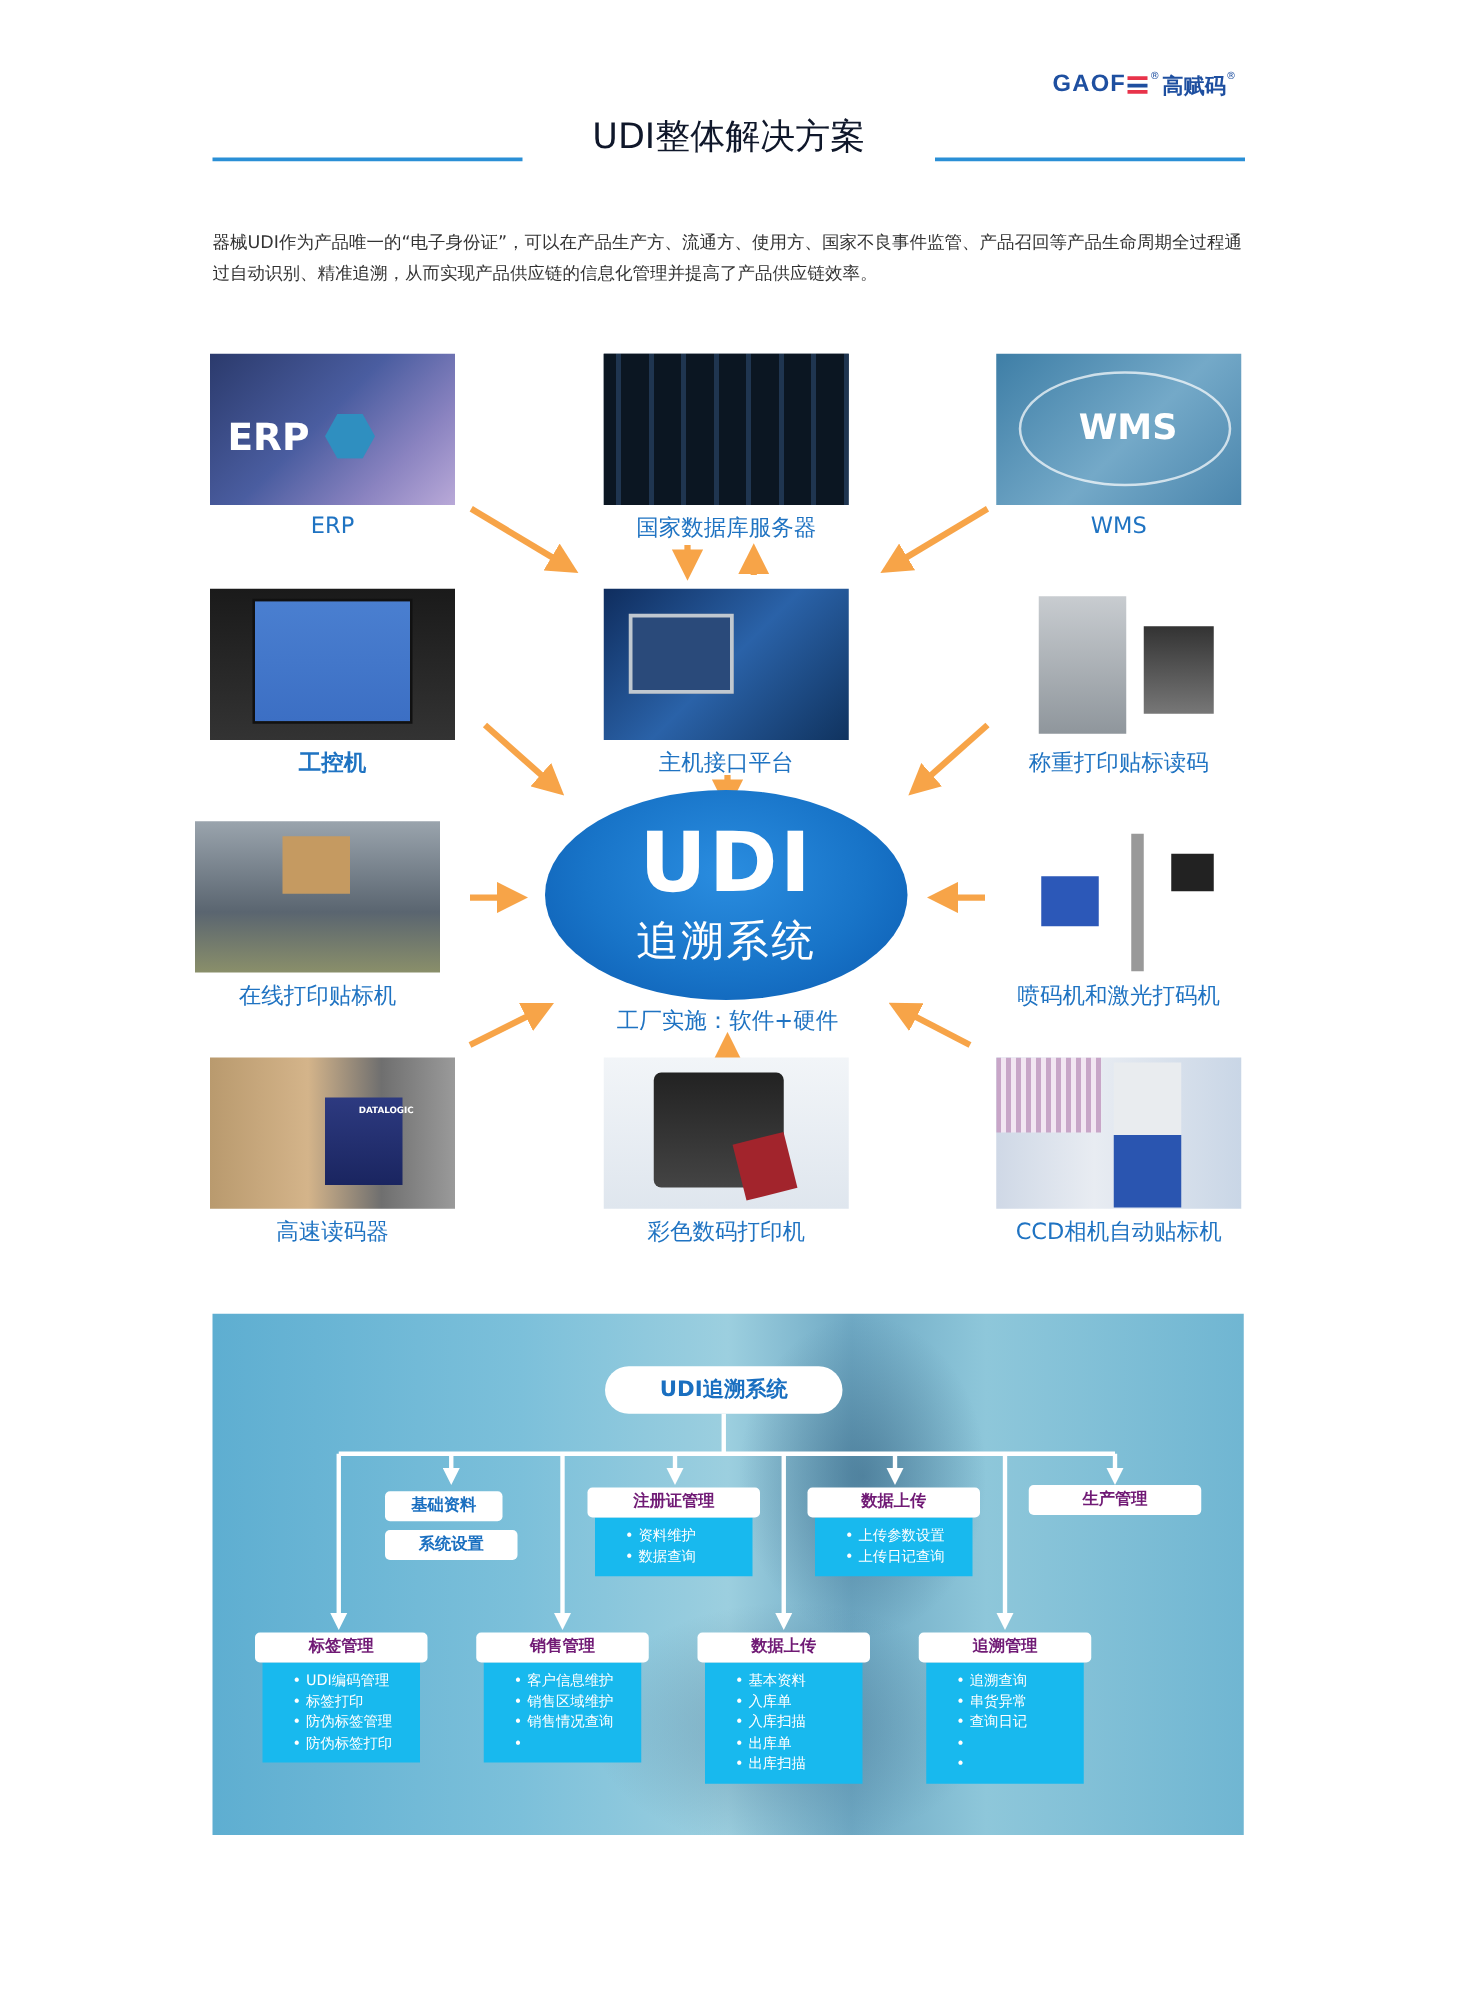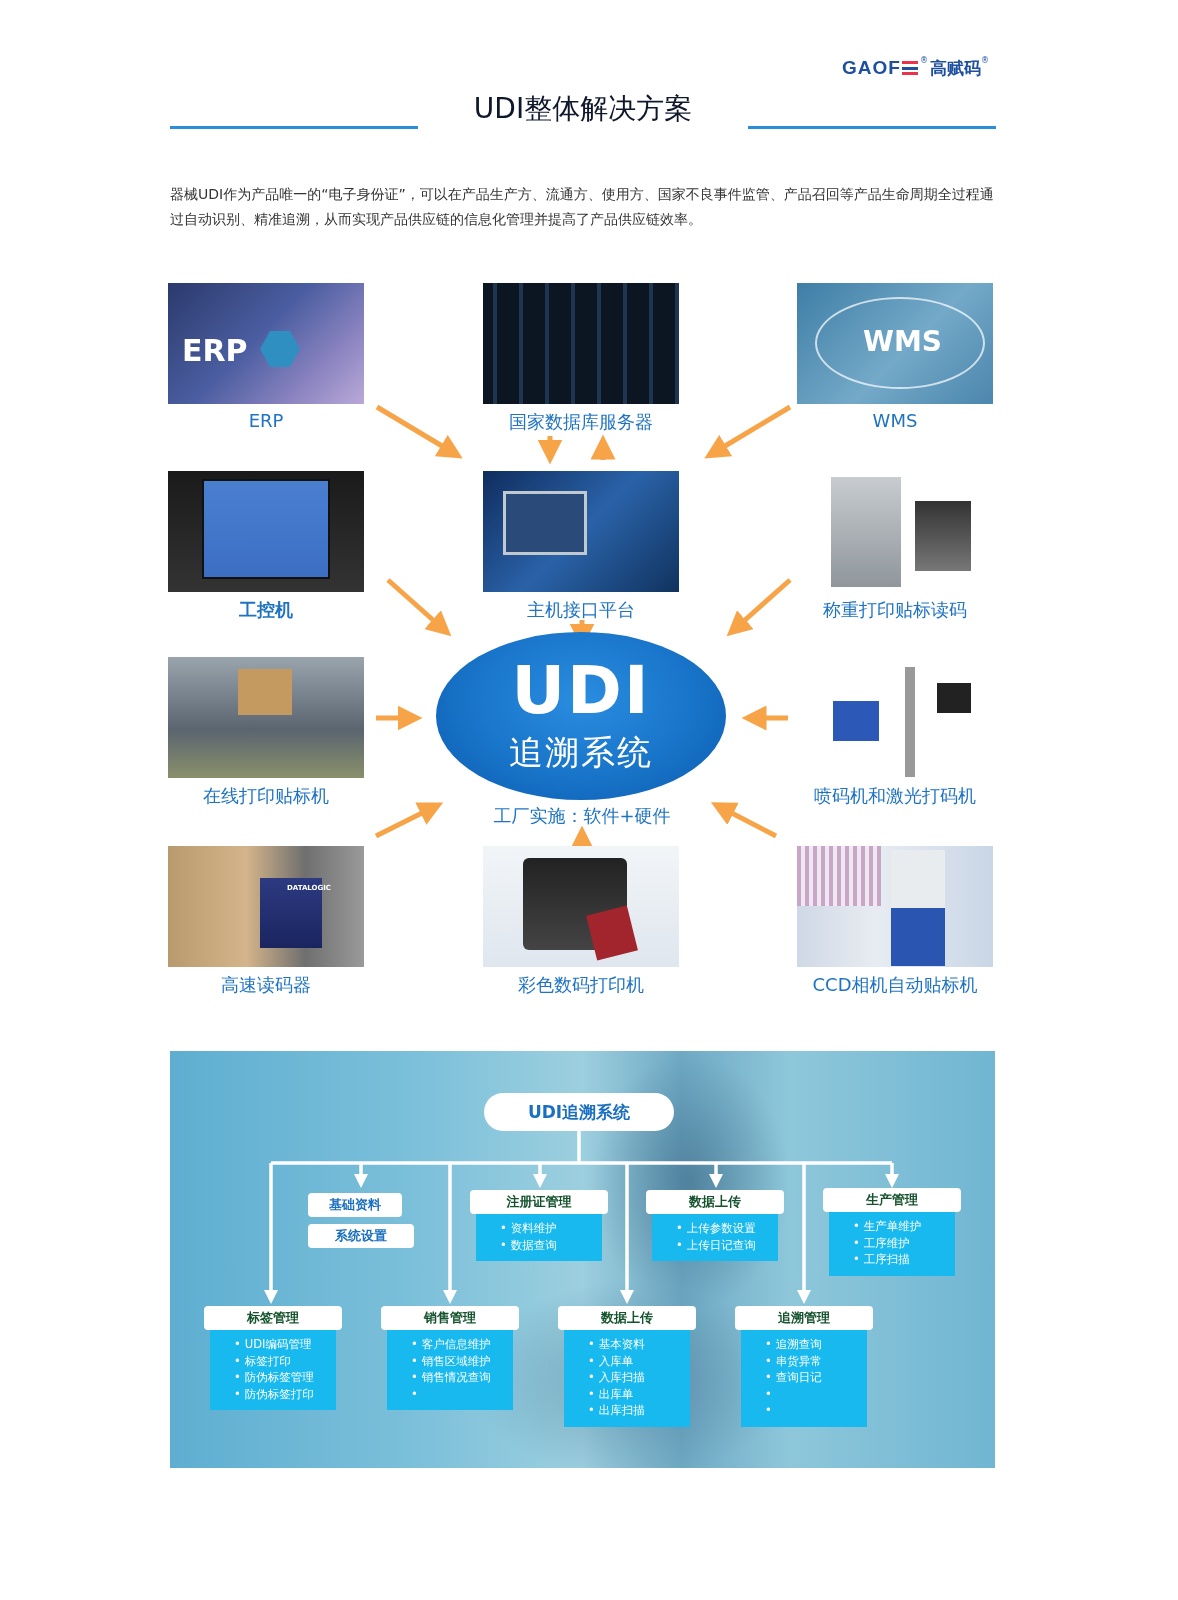--- a/index.html
+++ b/index.html
@@ -52,21 +52,21 @@
   .panel { position: absolute; left: 170px; top: 1051px; width: 825px; height: 417px; overflow: hidden;
     background: linear-gradient(90deg, #5eaed1 0%, #7cc0da 30%, #9ccfdf 50%, #6fa9c4 62%, #8ec7da 75%, #70b6d2 100%); }
   .panel::before { content: ""; position: absolute; left: 420px; top: 0; width: 200px; height: 260px; background: radial-gradient(ellipse at center, rgba(40,80,110,0.45), rgba(40,80,110,0) 70%); }
   .panel::after { content: ""; position: absolute; left: 300px; top: 230px; width: 320px; height: 200px; background: radial-gradient(ellipse at center, rgba(50,90,120,0.35), rgba(50,90,120,0) 70%); }
 
   .root-pill { position: absolute; left: 314px; top: 42px; width: 190px; height: 38px; border-radius: 19px; background: #fff; text-align: center; line-height: 38px; font-size: 17px; font-weight: bold; color: #1a6fc0; z-index: 2; }
 
   .tree-svg { position: absolute; left: 0; top: 0; width: 825px; height: 417px; z-index: 1; }
 
   .mod { position: absolute; z-index: 2; }
-  .mod-head { background: #fff; border-radius: 4px; height: 24px; line-height: 24px; text-align: center; font-size: 13px; font-weight: bold; color: #14532d; position: relative; z-index: 2; }
+  .mod-head { background: #fff; border-radius: 4px; height: 24px; line-height: 24px; text-align: center; font-size: 13px; font-weight: bold; color: #701a75; position: relative; z-index: 2; }
   .mod-body { background: #18b9ee; margin: 0 6px; padding: 6px 0 8px 0; }
   .mod-body li { list-style: none; color: #fff; font-size: 11.5px; line-height: 16.5px; padding-left: 24px; }
   .mod-body li::before { content: "•"; margin-right: 4px; }
   .simple-btn { position: absolute; z-index: 2; background: #fff; border-radius: 4px; height: 24px; line-height: 24px; text-align: center; font-size: 13px; font-weight: bold; color: #1a6fc0; }
 </style>
 </head>
 <body>
 
 <div class="logo">
   <span class="logo-en">GAOF</span>
@@ -146,21 +146,21 @@
 </div>
 
 <div class="node" style="left:797px; top:471px;">
   <div class="pic pic-weigh">
     <span style="position:absolute; left:34px; top:6px; width:70px; height:110px; background:linear-gradient(180deg,#c8ccd0,#8f969c);"></span>
     <span style="position:absolute; left:118px; top:30px; width:56px; height:70px; background:linear-gradient(180deg,#333,#777);"></span>
   </div>
   <div class="cap">称重打印贴标读码</div>
 </div>
 
-<div class="node" style="left:168px; top:657px;">
+<div class="node" style="left:156px; top:657px;">
   <div class="pic pic-online">
     <span style="position:absolute; left:70px; top:12px; width:54px; height:46px; background:#c59a61;"></span>
   </div>
   <div class="cap">在线打印贴标机</div>
 </div>
 
 <div class="node" style="left:797px; top:657px;">
   <div class="pic pic-laser">
     <span style="position:absolute; left:36px; top:44px; width:46px; height:40px; background:#2c58b8;"></span>
     <span style="position:absolute; left:108px; top:10px; width:10px; height:110px; background:#999;"></span>
@@ -238,25 +238,20 @@
   <div class="mod" style="left:476px; top:139px; width:138px;">
     <div class="mod-head">数据上传</div>
     <ul class="mod-body">
       <li>上传参数设置</li>
       <li>上传日记查询</li>
     </ul>
   </div>
 
   <div class="mod" style="left:653px; top:137px; width:138px;">
     <div class="mod-head">生产管理</div>
-    <ul class="mod-body">
-      <li>生产单维护</li>
-      <li>工序维护</li>
-      <li>工序扫描</li>
-    </ul>
   </div>
 
   <div class="mod" style="left:34px; top:255px; width:138px;">
     <div class="mod-head">标签管理</div>
     <ul class="mod-body">
       <li>UDI编码管理</li>
       <li>标签打印</li>
       <li>防伪标签管理</li>
       <li>防伪标签打印</li>
     </ul>

